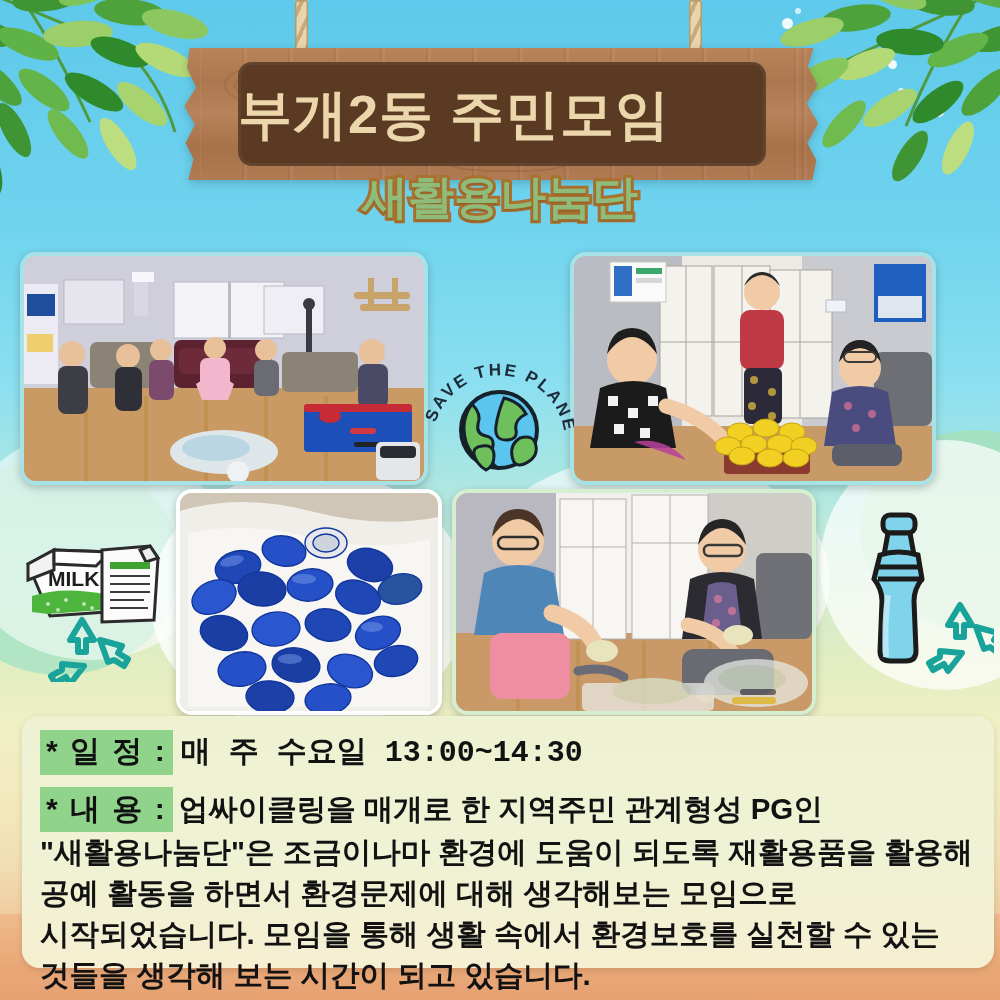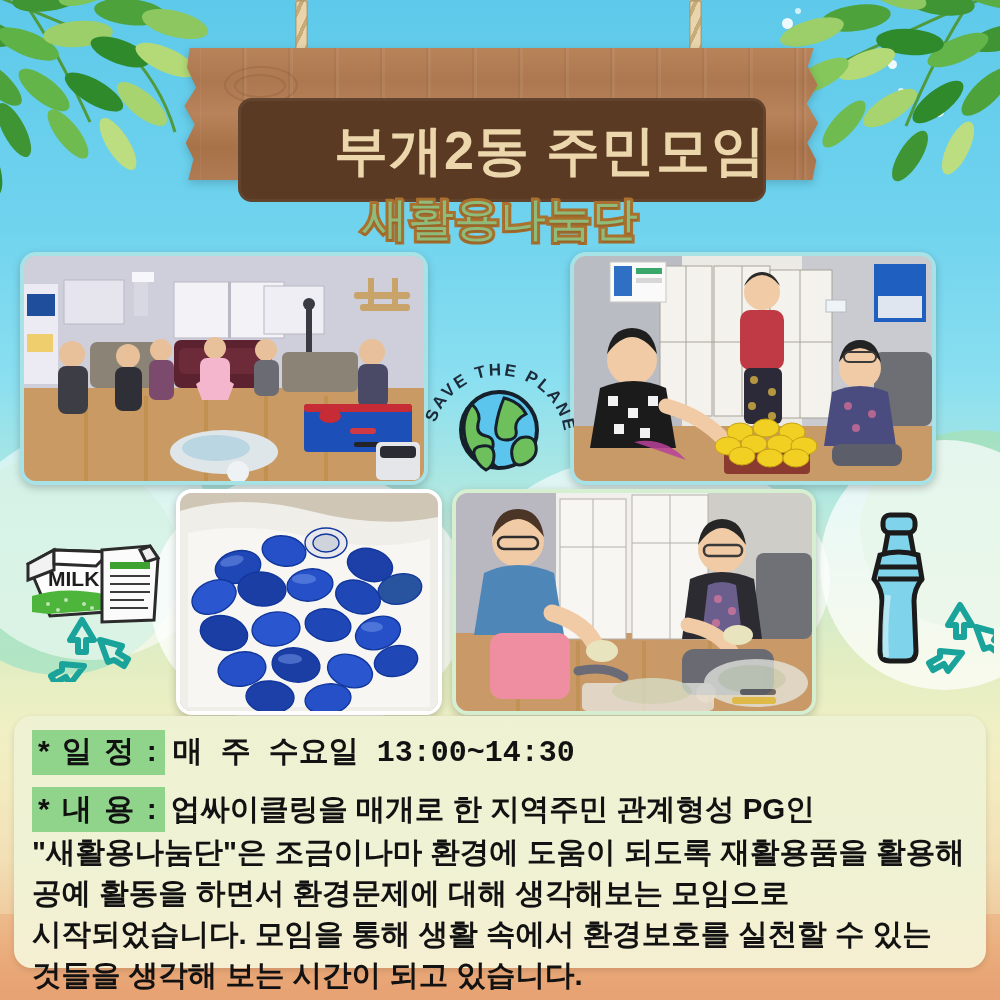--- a/index.html
+++ b/index.html
@@ -66,30 +66,30 @@
   .sign:before{left:-22px;border-radius:6px 0 0 6px;
     clip-path:polygon(60% 0,100% 0,100% 100%,55% 100%,75% 84%,45% 72%,80% 58%,40% 44%,85% 30%,50% 15%);}
   .sign:after{right:-22px;border-radius:0 6px 6px 0;
     clip-path:polygon(0 0,45% 0,22% 14%,60% 28%,18% 42%,62% 57%,20% 72%,55% 85%,40% 100%,0 100%);}
   .grain{position:absolute;border-radius:50%;border:2px solid rgba(120,78,45,.22);}
 
   .signplate{
     position:absolute;left:238px;top:62px;width:528px;height:104px;
     background:#5a3a23;border-radius:14px;
     box-shadow:inset 0 0 0 3px rgba(255,255,255,.05);
-    display:flex;align-items:center;justify-content:flex-end;margin-top:36px;
+    display:flex;align-items:center;justify-content:flex-start;
   }
   .signtitle{
     color:#ecd6ac;font-size:54px;font-weight:bold;letter-spacing:1px;
     white-space:nowrap;line-height:1;
   }
 
   .subtitle{
-    position:absolute;left:0;top:196px;width:1000px;text-align:center;
-    font-size:46px;font-weight:normal;line-height:1;color:#8fbc7a;
+    position:absolute;left:0;top:174px;width:1000px;text-align:center;
+    font-size:46px;font-weight:bold;line-height:1;color:#8fbc7a;
     -webkit-text-stroke:6px #a9702e;paint-order:stroke fill;
     text-shadow:0 2px 2px rgba(0,0,0,.12);
   }
 
   
   .photo{
     position:absolute;border-radius:16px;overflow:hidden;
     border:4px solid rgba(255,255,255,.85);
     box-shadow:0 3px 8px rgba(0,0,0,.22);
     background:#c9c9c9;
@@ -102,21 +102,21 @@
 
   
   .planet{position:absolute;left:424px;top:338px;width:150px;height:140px;}
 
   
   .milk{position:absolute;left:22px;top:512px;width:150px;height:170px;}
   .bottle{position:absolute;left:866px;top:505px;width:128px;height:180px;}
 
   
   .panel{
-    position:absolute;left:14px;top:716px;width:972px;height:252px;
+    position:absolute;left:22px;top:716px;width:972px;height:252px;
     background:linear-gradient(180deg,#eef2d2 0%,#eff2d4 55%,#f6efd2 100%);
     border-radius:18px;
     box-shadow:0 2px 6px rgba(0,0,0,.12);
     padding:14px 18px 0 18px;box-sizing:border-box;
   }
   .line{display:flex;align-items:baseline;margin-bottom:6px;}
   .lbl{
     background:#8fd48a;color:#111;font-weight:bold;font-size:30px;
     padding:1px 6px 3px 6px;white-space:nowrap;letter-spacing:2px;
   }

